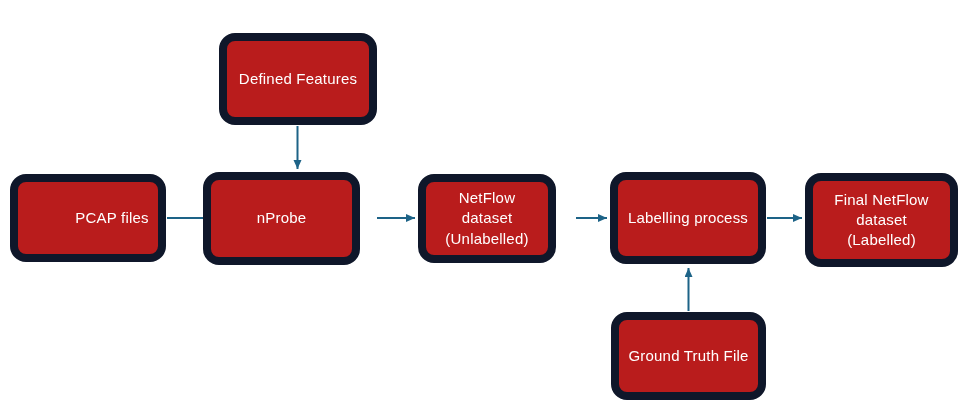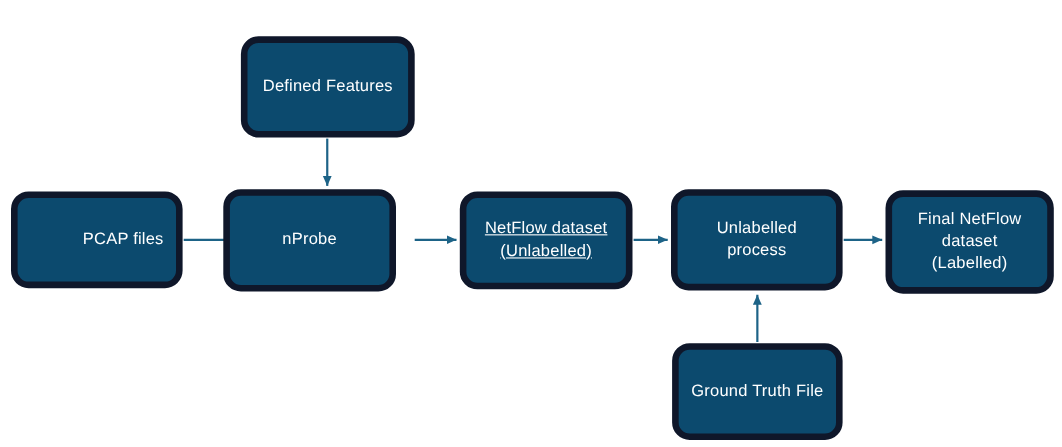--- a/index.html
+++ b/index.html
@@ -17,42 +17,42 @@
   }
   .edges {
     position: absolute;
     left: 0;
     top: 0;
     z-index: 1;
   }
   .node {
     position: absolute;
     box-sizing: border-box;
-    background: #0c4a6e;
-    border: 6px solid #0f172a;
+    background: #b91c1c;
+    border: 8px solid #0f172a;
     border-radius: 16px;
     color: #ffffff;
     display: flex;
     align-items: center;
     justify-content: center;
     text-align: center;
     font-size: 15px;
     font-weight: 400;
     letter-spacing: 0.2px;
     line-height: 1.35;
     z-index: 2;
   }
   .node .label {
     white-space: pre-line;
     padding: 0 8px;
   }
   #n-defined  { left: 219px; top: 33px;  width: 158px; height: 92px; }
   #n-pcap     { left: 10px;  top: 174px; width: 156px; height: 88px; padding-left: 48px; }
   #n-nprobe   { left: 203px; top: 172px; width: 157px; height: 93px; }
-  #n-netflow  { left: 418px; top: 174px; width: 157px; height: 89px; text-decoration: underline; }
+  #n-netflow  { left: 418px; top: 174px; width: 138px; height: 89px; }
   #n-labelling{ left: 610px; top: 172px; width: 156px; height: 92px; }
   #n-final    { left: 805px; top: 173px; width: 153px; height: 94px; }
   #n-ground   { left: 611px; top: 312px; width: 155px; height: 88px; align-items: center; }
   .edge-line {
     stroke: #1D6387;
     stroke-width: 2;
     fill: none;
   }
 </style>
 </head>
@@ -85,21 +85,21 @@
   <div class="node" id="n-nprobe">
     <span class="label">nProbe</span>
   </div>
 
   <div class="node" id="n-netflow">
     <span class="label">NetFlow dataset
 (Unlabelled)</span>
   </div>
 
   <div class="node" id="n-labelling">
-    <span class="label">Unlabelled process</span>
+    <span class="label">Labelling process</span>
   </div>
 
   <div class="node" id="n-final">
     <span class="label">Final NetFlow
 dataset
 (Labelled)</span>
   </div>
 
   <div class="node" id="n-ground">
     <span class="label">Ground Truth File</span>

